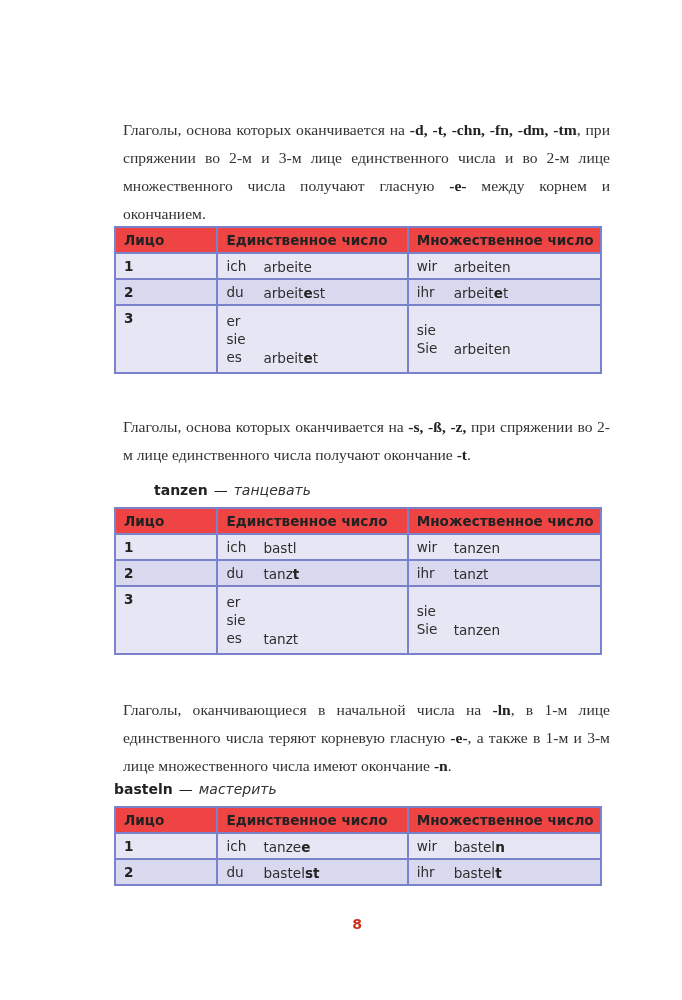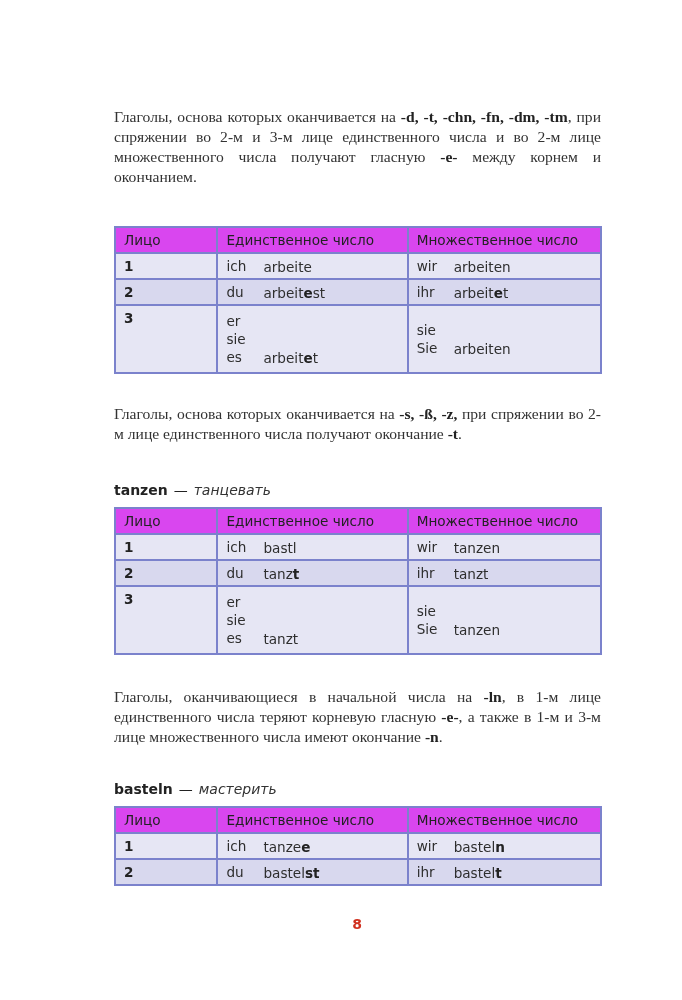--- a/index.html
+++ b/index.html
@@ -3,22 +3,22 @@
 <meta charset="utf-8">
 <style>
   html, body { margin: 0; padding: 0; }
   body {
     width: 682px; height: 1000px; background: #ffffff; position: relative; overflow: hidden;
     color: #2b2b2b;
   }
   .para {
     position: absolute; left: 114px; width: 487px;
     font-family: "Liberation Serif", "DejaVu Serif", serif;
-    font-size: 15.6px; line-height: 20px; color: #333;
-    text-align: justify; margin: 0;
+    font-size: 15.6px; line-height: 28px; color: #333;
+    text-align: justify; margin: 9px;
   }
   .para b { font-weight: bold; color: #222; }
   .verb-title {
     position: absolute; left: 114px;
     font-family: "DejaVu Sans", "Liberation Sans", sans-serif;
     font-size: 14px; color: #222;
   }
   .verb-title .verb { font-weight: bold; }
   .verb-title .dash { margin: 0 6px; }
   .verb-title .tr { font-style: italic; color: #333; }
@@ -26,21 +26,21 @@
     position: absolute; left: 114px; width: 488px;
     border-collapse: collapse;
     font-family: "DejaVu Sans", "Liberation Sans", sans-serif;
     font-size: 13.6px; color: #2e2e2e;
   }
   table.conj th, table.conj td {
     border: 2px solid #7b82cc;
     padding: 0 0 0 8px; text-align: left; vertical-align: middle;
   }
   table.conj th {
-    background: #d946ef; font-weight: normal; height: 24px; color: #222;
+    background: #ef4444; font-weight: bold; height: 24px; color: #222;
   }
   table.conj col.c1 { width: 103px; }
   table.conj col.c2 { width: 191px; }
   table.conj col.c3 { width: 194px; }
   table.conj tr.r-light td { background: #e6e6f4; }
   table.conj tr.r-dark td { background: #d8d8ee; }
   table.conj td { height: 24px; }
   table.conj td.person { font-weight: bold; color: #222; }
   table.conj tr.tall td { height: 62px; }
   table.conj tr.tall td.person { vertical-align: top; padding-top: 4px; }
@@ -116,21 +116,21 @@
           <div class="pair">
             <span class="pron">sie<br>Sie</span>
             <span class="form"><span>arbeiten</span></span>
           </div>
         </td>
       </tr>
     </tbody>
   </table>
 
 <p class="para" style="top:404px;"><span>Глаголы, основа которых оканчивается на </span><b>-s, -ß, -z,</b><span> при спряжении во 2-м лице единственного числа получают оконча­ние </span><b>-t</b><span>.</span></p>
-<div class="verb-title" style="top:482px;">
+<div class="verb-title" style="top:482px;margin-left:40px;">
   <span class="verb">tanzen</span><span class="dash">—</span><span class="tr">танцевать</span>
 </div>
 <table class="conj" style="top:507px;">
     <colgroup>
       <col class="c1">
       <col class="c2">
       <col class="c3">
     </colgroup>
     <thead>
       <tr>

